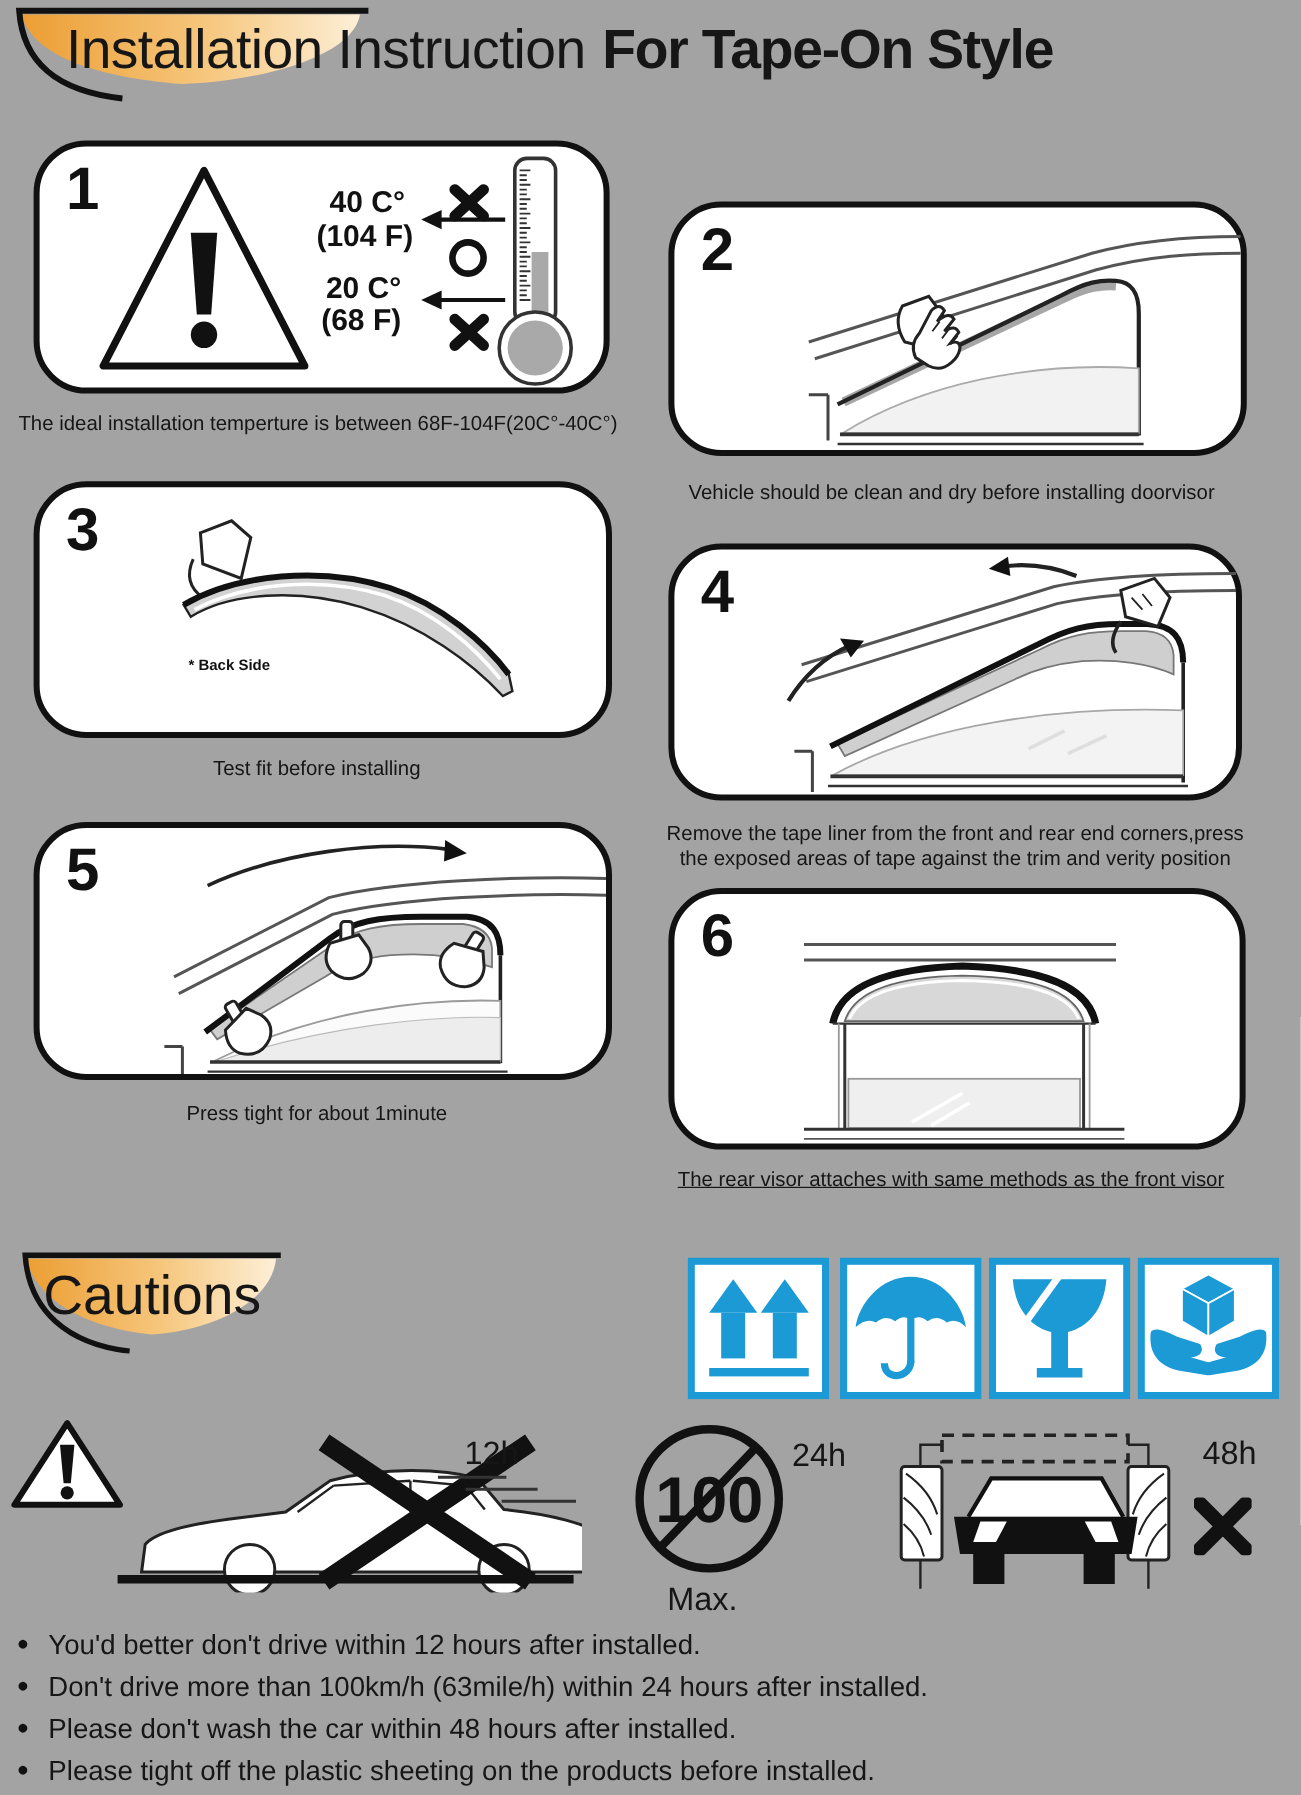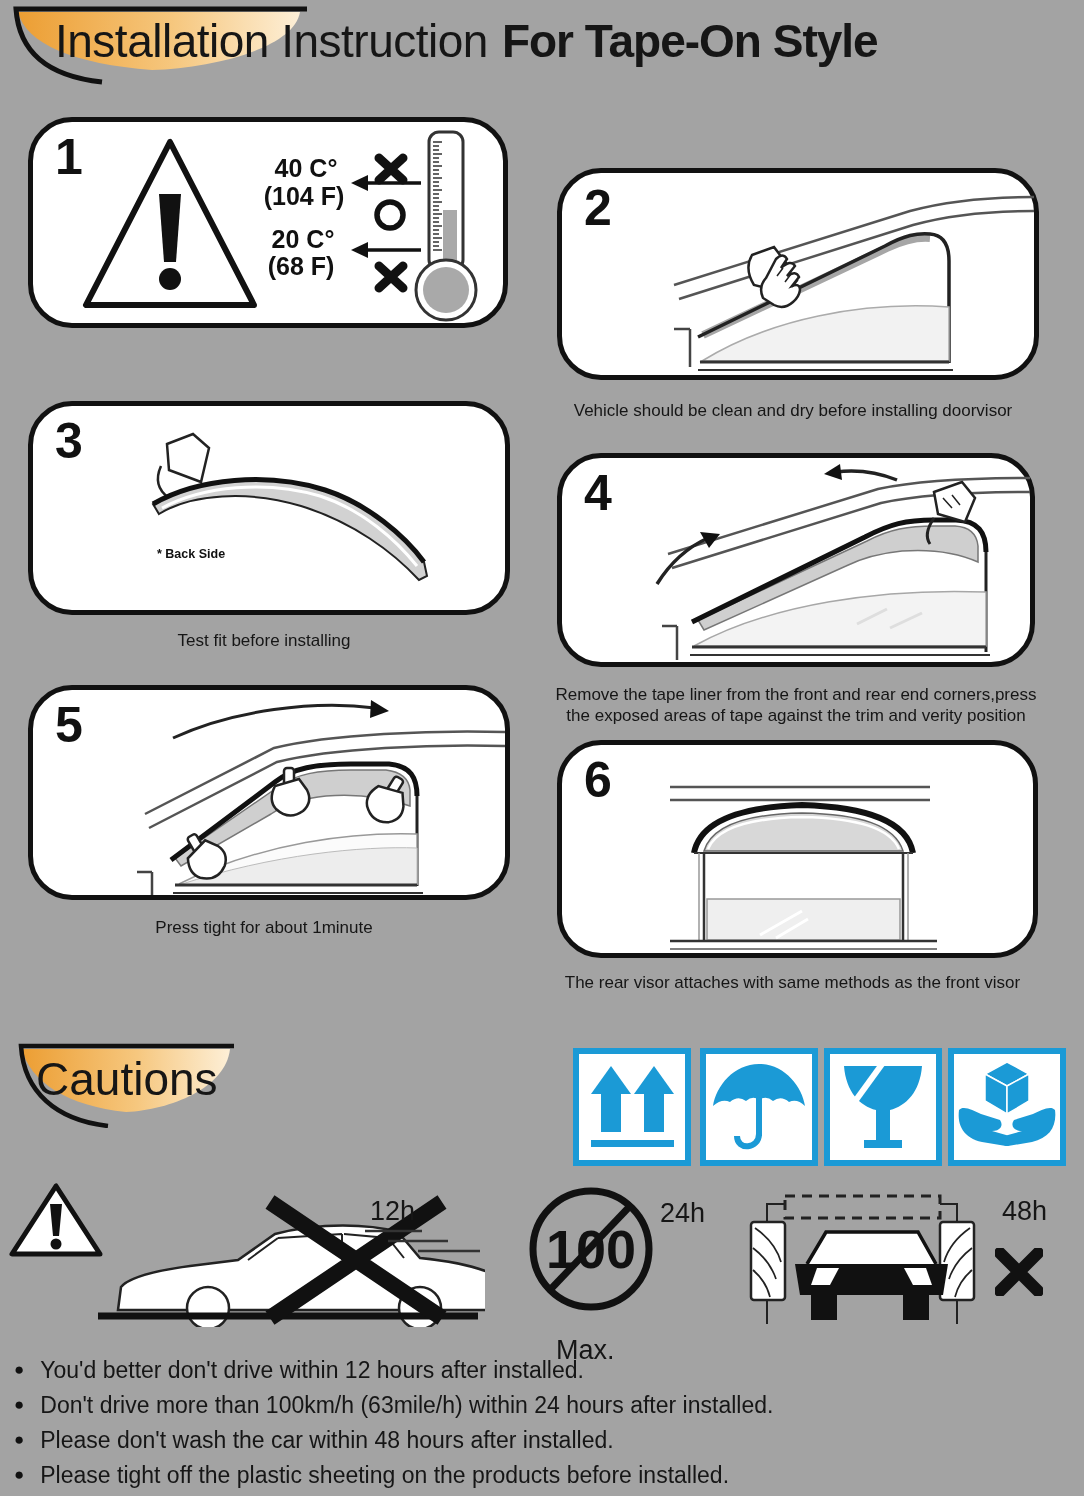--- a/index.html
+++ b/index.html
@@ -7,21 +7,21 @@
         font-family:"Liberation Sans",sans-serif;color:#111;}
   .abs{position:absolute;}
   .title-line{position:absolute;left:55px;top:14px;font-size:46px;white-space:nowrap;
               letter-spacing:-0.5px;color:#161616;}
   .title-line .bold{font-weight:bold;margin-left:14px;letter-spacing:-1px;}
   .step-box{position:absolute;border:5px solid #111;border-radius:44px;background:#fff;}
   .step-num{position:absolute;left:22px;top:6px;font-size:50px;font-weight:bold;color:#111;}
   .caption{position:absolute;text-align:center;font-size:17px;line-height:21px;color:#161616;}
   .cautions-text{position:absolute;left:36px;top:1052px;font-size:46px;color:#161616;}
   .hour-label{position:absolute;font-size:27px;color:#161616;}
-  .max-label{position:absolute;left:556px;top:1318px;font-size:27px;color:#161616;margin-top:17px;}
+  .max-label{position:absolute;left:556px;top:1318px;font-size:27px;color:#161616;}
   .bullets{position:absolute;left:14px;top:1358px;width:1062px;}
   .bullet-row{display:flex;align-items:flex-start;margin-bottom:11px;}
   .bullet-dot{font-size:17px;line-height:24px;margin-right:16px;color:#111;}
   .bullet-text{font-size:23px;line-height:24px;color:#161616;}
   svg{display:block;}
   text{font-family:"Liberation Sans",sans-serif;}
 </style>
 </head>
 <body>
 
@@ -70,20 +70,21 @@
 
       <g>
         <rect x="396" y="10" width="34" height="138" rx="10" fill="#fff" stroke="#333" stroke-width="3"></rect>
         <path d="M400,20 h9 M400,24 h6 M400,28 h6 M400,32 h9 M400,36 h6 M400,40 h6 M400,44 h9 M400,48 h6 M400,52 h6 M400,56 h9 M400,60 h6 M400,64 h6 M400,68 h9 M400,72 h6 M400,76 h6 M400,80 h9 M400,84 h6 M400,88 h6 M400,92 h9 M400,96 h6 M400,100 h6 M400,104 h9 M400,108 h6 M400,112 h6 M400,116 h9 M400,120 h6 M400,124 h6 M400,128 h9" stroke="#333" stroke-width="1.6"></path>
         <rect x="410" y="88" width="14" height="72" fill="#a9a9a9"></rect>
         <circle cx="413" cy="168" r="30" fill="#fff" stroke="#333" stroke-width="3"></circle>
         <circle cx="413" cy="168" r="23" fill="#a9a9a9"></circle>
       </g>
     </svg>
   </div>
+  <div class="caption" style="left:10px;top:342px;width:510px;">The ideal installation temperture is between 68F-104F(20C°-40C°)</div>
 
   <div class="step-box" style="left:557px;top:168px;width:472px;height:202px;">
     <div class="step-num">2</div>
     <svg width="472" height="202" viewBox="0 0 472 202">
       <path d="M112,112 L348,38 C392,26 435,24 472,24" fill="none" stroke="#555" stroke-width="2.5"></path>
       <path d="M117,126 L351,52 C394,40 435,38 472,38" fill="none" stroke="#555" stroke-width="2.5"></path>
       <path d="M141,162 L325,75 C344,66 356,64 368,65" fill="none" stroke="#a6a6a6" stroke-width="8"></path>
       <path d="M136,164 L323,73 C343,62 355,60 368,61 C382,62 387,72 387,88 L387,190" fill="none" stroke="#222" stroke-width="3.5"></path>
       <path d="M112,156 h16 M128,156 v38" fill="none" stroke="#444" stroke-width="2.5"></path>
       <path d="M140,188 C208,146 300,128 387,134 L387,188 Z" fill="#f2f2f2" stroke="#ababab" stroke-width="1.5"></path>
@@ -188,21 +189,21 @@
       </g>
       <path d="M132,108 H351" stroke="#333" stroke-width="2"></path>
       <path d="M142,108 V196 M341,108 V196" stroke="#333" stroke-width="2.5"></path>
       <path d="M137,108 V196 M346,108 V196" stroke="#999" stroke-width="1.5"></path>
       <rect x="145" y="154" width="193" height="41" fill="#efefef" stroke="#999" stroke-width="1.5"></rect>
       <path d="M198,190 l42,-24 M214,193 l32,-19" stroke="#fff" stroke-width="3" fill="none"></path>
       <path d="M108,196 H375" stroke="#333" stroke-width="2.5"></path>
       <path d="M108,204 H375" stroke="#555" stroke-width="1.5"></path>
     </svg>
   </div>
-  <div class="caption" style="left:557px;top:972px;width:471px;">The rear visor attaches with same methods as the front visor</div>
+  <div class="caption" style="left:557px;top:972px;width:471px;text-decoration:underline;">The rear visor attaches with same methods as the front visor</div>
 
   <svg class="abs" style="left:8px;top:1040px" width="235" height="88" viewBox="0 0 235 88">
     <defs>
       <linearGradient id="og1" x1="0" y1="0" x2="1" y2="0">
         <stop offset="0" stop-color="#EC9E33"></stop>
           <stop offset="0.55" stop-color="#F6C77E"></stop>
         <stop offset="1" stop-color="#FDEFD7"></stop>
       </linearGradient>
     </defs>
     <path d="M14,9 L222,9 C218,48 162,70 118,72 C60,66 22,42 14,9 Z" fill="url(#og1)"></path>
@@ -245,21 +246,21 @@
   </svg>
 
   <svg class="abs" style="left:90px;top:1192px" width="395" height="135" viewBox="0 0 395 135">
     <path d="M28,118 L31,95 C40,84 70,78 100,74 L148,68 L185,42 C230,30 280,32 308,40 L330,66 C370,70 400,78 412,88 C420,93 419,104 418,112 L418,118 Z" fill="#fff" stroke="#222" stroke-width="2.5"></path>
     <path d="M188,46 L158,68 M188,46 L252,42 M252,42 V68 M254,42 L298,46 L314,66" fill="none" stroke="#222" stroke-width="2"></path>
     <circle cx="118" cy="116" r="21" fill="#fff" stroke="#222" stroke-width="2.5"></circle>
     <circle cx="330" cy="116" r="21" fill="#fff" stroke="#222" stroke-width="2.5"></circle>
     <path d="M8,124 H388" stroke="#111" stroke-width="7"></path>
     <path d="M180,10 L352,126 M352,10 L180,126" stroke="#111" stroke-width="16"></path>
   </svg>
-  <div class="hour-label" style="left:370px;top:1196px;">12h</div>
+  <div class="hour-label" style="left:387px;top:1196px;">12h</div>
   <svg class="abs" style="left:360px;top:1228px" width="125" height="28" viewBox="0 0 125 28">
     <path d="M5,3 H62 M28,13 H88 M58,23 H120" stroke="#333" stroke-width="2.5"></path>
   </svg>
 
   <svg class="abs" style="left:525px;top:1185px" width="140" height="140" viewBox="0 0 140 140">
     <circle cx="66" cy="64" r="58" fill="none" stroke="#111" stroke-width="7"></circle>
     <text x="66" y="83" font-size="54" font-weight="bold" text-anchor="middle" fill="#111">100</text>
     <path d="M107,19 L23,107" stroke="#111" stroke-width="7"></path>
   </svg>
   <div class="hour-label" style="left:660px;top:1198px;">24h</div>

